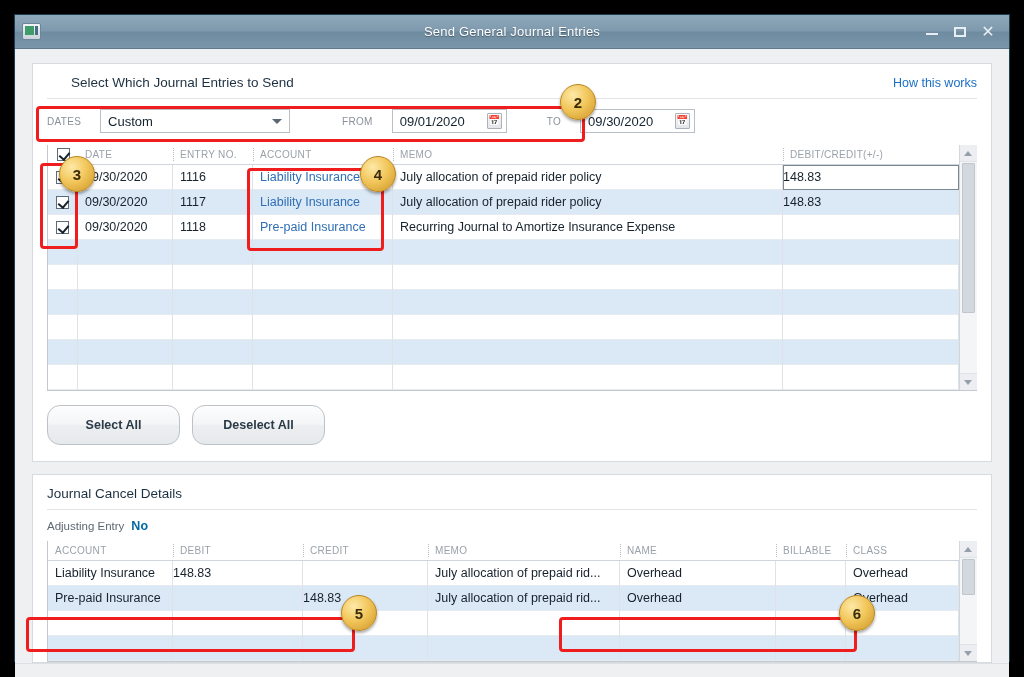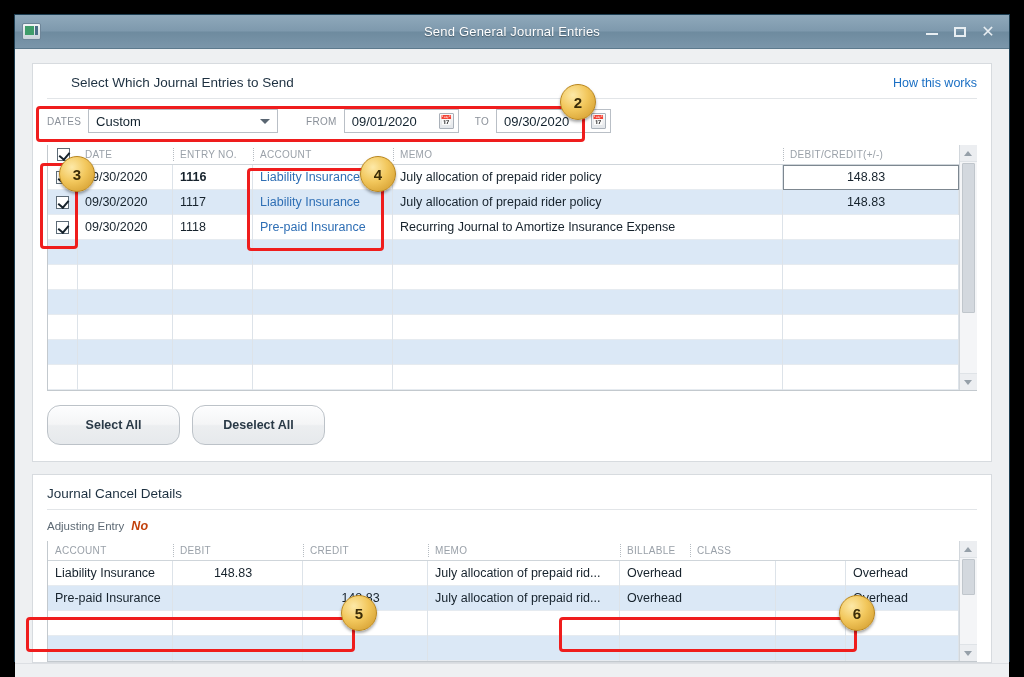--- a/index.html
+++ b/index.html
@@ -67,21 +67,21 @@
   .panel-head{
     display:flex;align-items:baseline;justify-content:space-between;
     padding:11px 14px 0 14px;
     margin-left:24px;
   }
   .panel-title{font-size:13.5px;color:#1d3040;}
   .howlink{font-size:12.5px;color:#1a6fc4;cursor:pointer;}
   .panel-rule{height:1px;background:#e2e5e8;margin:8px 14px 0 14px;}
 
   
-  .dates-row{display:flex;align-items:center;padding:10px 26px 8px 14px;gap:0;}
+  .dates-row{display:flex;align-items:center;padding:10px 26px 8px 14px;gap:12px;}
   .lbl{font-size:10px;color:#8a9099;letter-spacing:.3px;text-transform:uppercase;}
   .combo{
     width:190px;height:24px;box-sizing:border-box;
     border:1px solid #b9bfc6;background:#fff;margin-left:7px;
     display:flex;align-items:center;position:relative;
     font-size:13px;color:#12222e;padding-left:7px;cursor:pointer;
   }
   .combo .caret{
     position:absolute;right:7px;top:9px;width:0;height:0;
     border-left:5px solid transparent;border-right:5px solid transparent;
@@ -117,21 +117,21 @@
     border-left:1px dotted #b6bcc2;
   }
   .grow{display:flex;height:25px;align-items:center;border-bottom:1px solid #e6ebf0;box-sizing:border-box;}
   .grow.odd{background:#ffffff;}
   .grow.even{background:#dbe8f6;}
   .gc{
     font-size:12.5px;color:#16222c;box-sizing:border-box;padding-left:7px;
     height:25px;line-height:25px;overflow:hidden;white-space:nowrap;
     border-right:1px solid #dde3e9;
   }
-  .gc.num{text-align:center;padding-right:9px;padding-left:0;}
+  .gc.num{text-align:left;padding-right:9px;padding-left:0;}
   .gc.acct{color:#2f6fb5;}
   .gc.chk{border-right:1px solid #dde3e9;display:flex;align-items:center;justify-content:center;padding-left:0;}
 
   .cbx{
     width:13px;height:13px;background:#fff;border:1px solid #5d6b77;
     box-sizing:border-box;position:relative;cursor:pointer;
   }
   .cbx.on:after{
     content:"";position:absolute;left:3px;top:1px;width:5px;height:8px;
     border:solid #16222c;border-width:0 2px 2px 0;transform:rotate(40deg);
@@ -163,21 +163,21 @@
     background:linear-gradient(to bottom,#fdfdfe 0%,#f4f5f6 48%,#eceef0 52%,#e6e9ec 100%);
     border:1px solid #bcc2c8;border-radius:13px;
     font-size:12.5px;color:#2a3a47;font-weight:bold;
     display:flex;align-items:center;justify-content:center;cursor:pointer;
     box-shadow:0 1px 0 rgba(255,255,255,.8) inset;
   }
 
   
   .det-head{padding:11px 14px 0 14px;}
   .adj{padding:9px 14px 0 14px;font-size:11.5px;color:#5d6974;}
-  .adj b{font-size:12.5px;color:#c2410c;margin-left:7px;font-weight:bold;font-style:italic;}
+  .adj b{font-size:12.5px;color:#0369a1;margin-left:7px;font-weight:bold;}
 
   
   .footer{
     margin-top:auto;height:58px;flex:0 0 58px;
     background:#eef0f2;border-top:1px solid #dcdfe3;
     display:flex;align-items:center;padding:0 17px;box-sizing:border-box;
     position:relative;
   }
   .allowchk{display:flex;align-items:center;gap:8px;cursor:pointer;}
   .cbx2{
@@ -275,21 +275,21 @@
               <div class="gh sep" style="width:140px;">ACCOUNT</div>
               <div class="gh sep" style="width:390px;">MEMO</div>
               <div class="gh sep" style="flex:1;">DEBIT/CREDIT(+/-)</div>
             </div>
             <div id="grid-rows">
                 <div class="grow odd">
                   <div class="gc chk" style="width: 30px;">
                     <span class="cbx on"></span>
                   </div>
                   <div class="gc " style="width: 95px;">09/30/2020</div>
-                  <div class="gc " style="width: 80px; font-weight: bold;">1116</div>
+                  <div class="gc " style="width: 80px;">1116</div>
                   <div class="gc acct" style="width: 140px;">Liability Insurance</div>
                   <div class="gc " style="width: 390px;">July allocation of prepaid rider policy</div>
                   <div class="gc num cellsel" style="flex: 1 1 0%;">148.83</div>
                 </div>
                 <div class="grow even">
                   <div class="gc chk" style="width: 30px;">
                     <span class="cbx on"></span>
                   </div>
                   <div class="gc " style="width: 95px;">09/30/2020</div>
                   <div class="gc " style="width: 80px;">1117</div>
@@ -384,20 +384,21 @@
           <span>Adjusting Entry</span><b>No</b>
         </div>
 
         <div class="gridwrap" style="margin-top:8px;margin-bottom:0;">
           <div class="grid">
             <div class="ghead">
               <div class="gh" style="width:125px;">ACCOUNT</div>
               <div class="gh sep" style="width:130px;">DEBIT</div>
               <div class="gh sep" style="width:125px;">CREDIT</div>
               <div class="gh sep" style="width:192px;">MEMO</div>
+              <div class="gh sep" style="width:156px;">NAME</div>
               <div class="gh sep" style="width:70px;">BILLABLE</div>
               <div class="gh sep" style="flex:1;">CLASS</div>
             </div>
             <div id="detail-rows">
                 <div class="grow odd">
                   <div class="gc " style="width: 125px;">Liability Insurance</div>
                   <div class="gc num" style="width: 130px;">148.83</div>
                   <div class="gc num" style="width: 125px;"></div>
                   <div class="gc " style="width: 192px;">July allocation of prepaid rid...</div>
                   <div class="gc " style="width: 156px;">Overhead</div>

